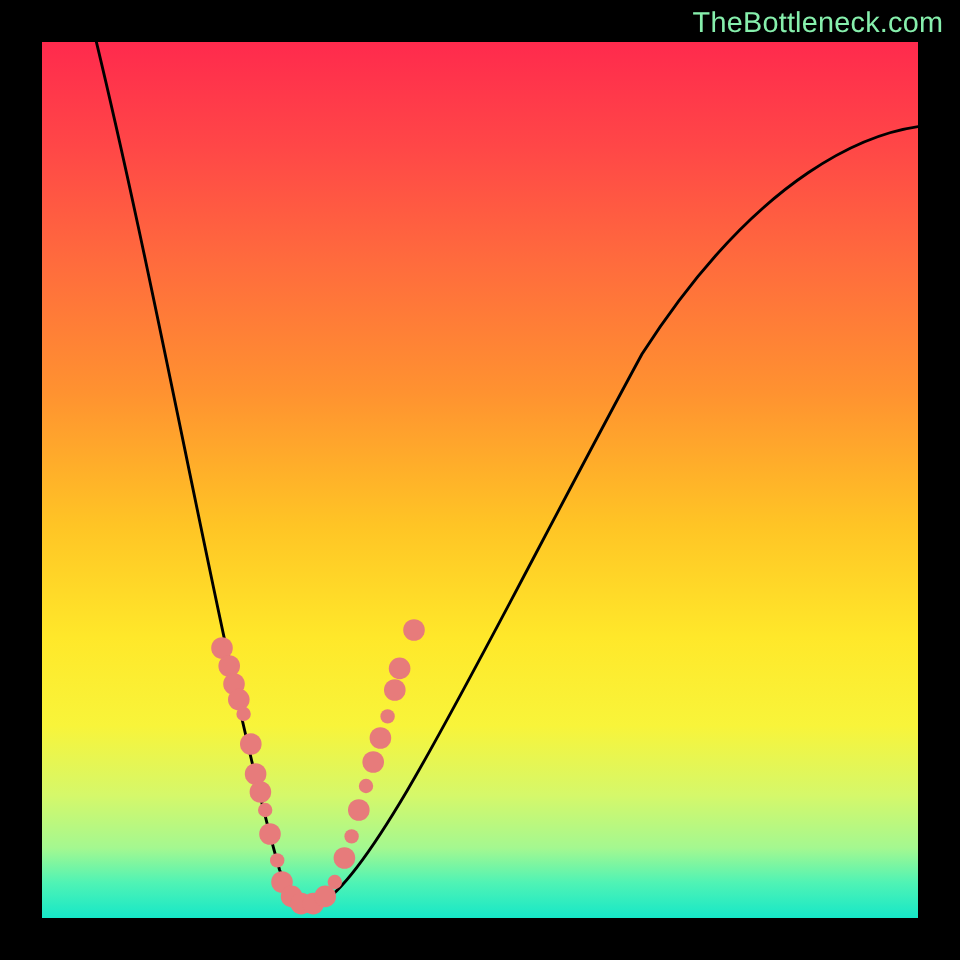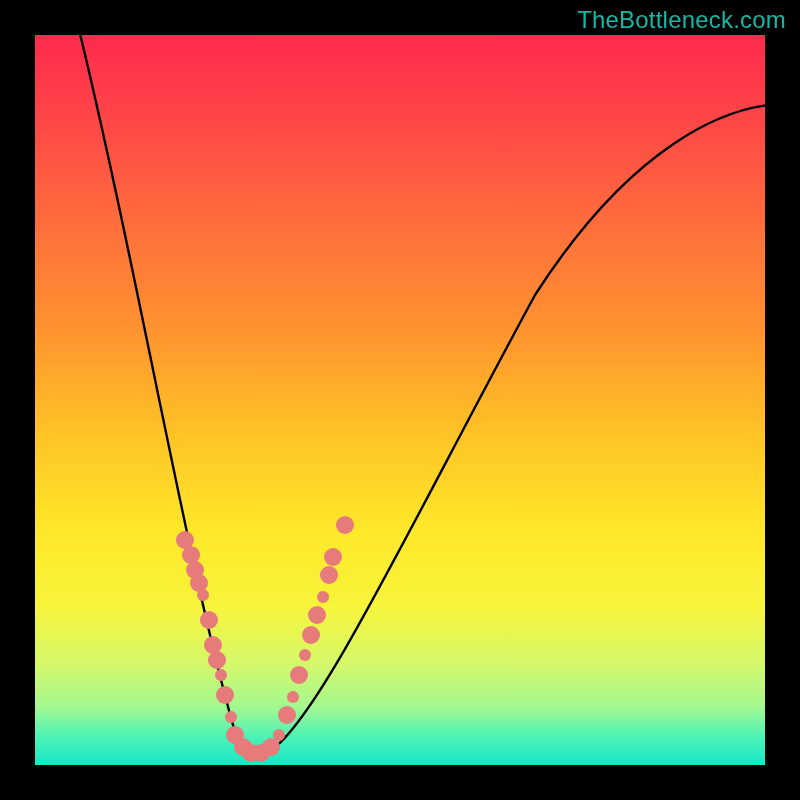--- a/index.html
+++ b/index.html
@@ -42,21 +42,21 @@
       #a4f890 92%,
       #4ff3b5 96%,
       #16e7c8 100%
     );
   }
   
   .watermark {
     position: absolute;
     top: 6px;
     right: 14px;
-    color: #14b8a6;
+    color: #86efac;
     font-size: 24px;
     font-weight: 500;
     letter-spacing: 0.2px;
     z-index: 10;
   }
   
   .curve-svg {
     position: absolute;
     inset: 0;
   }

